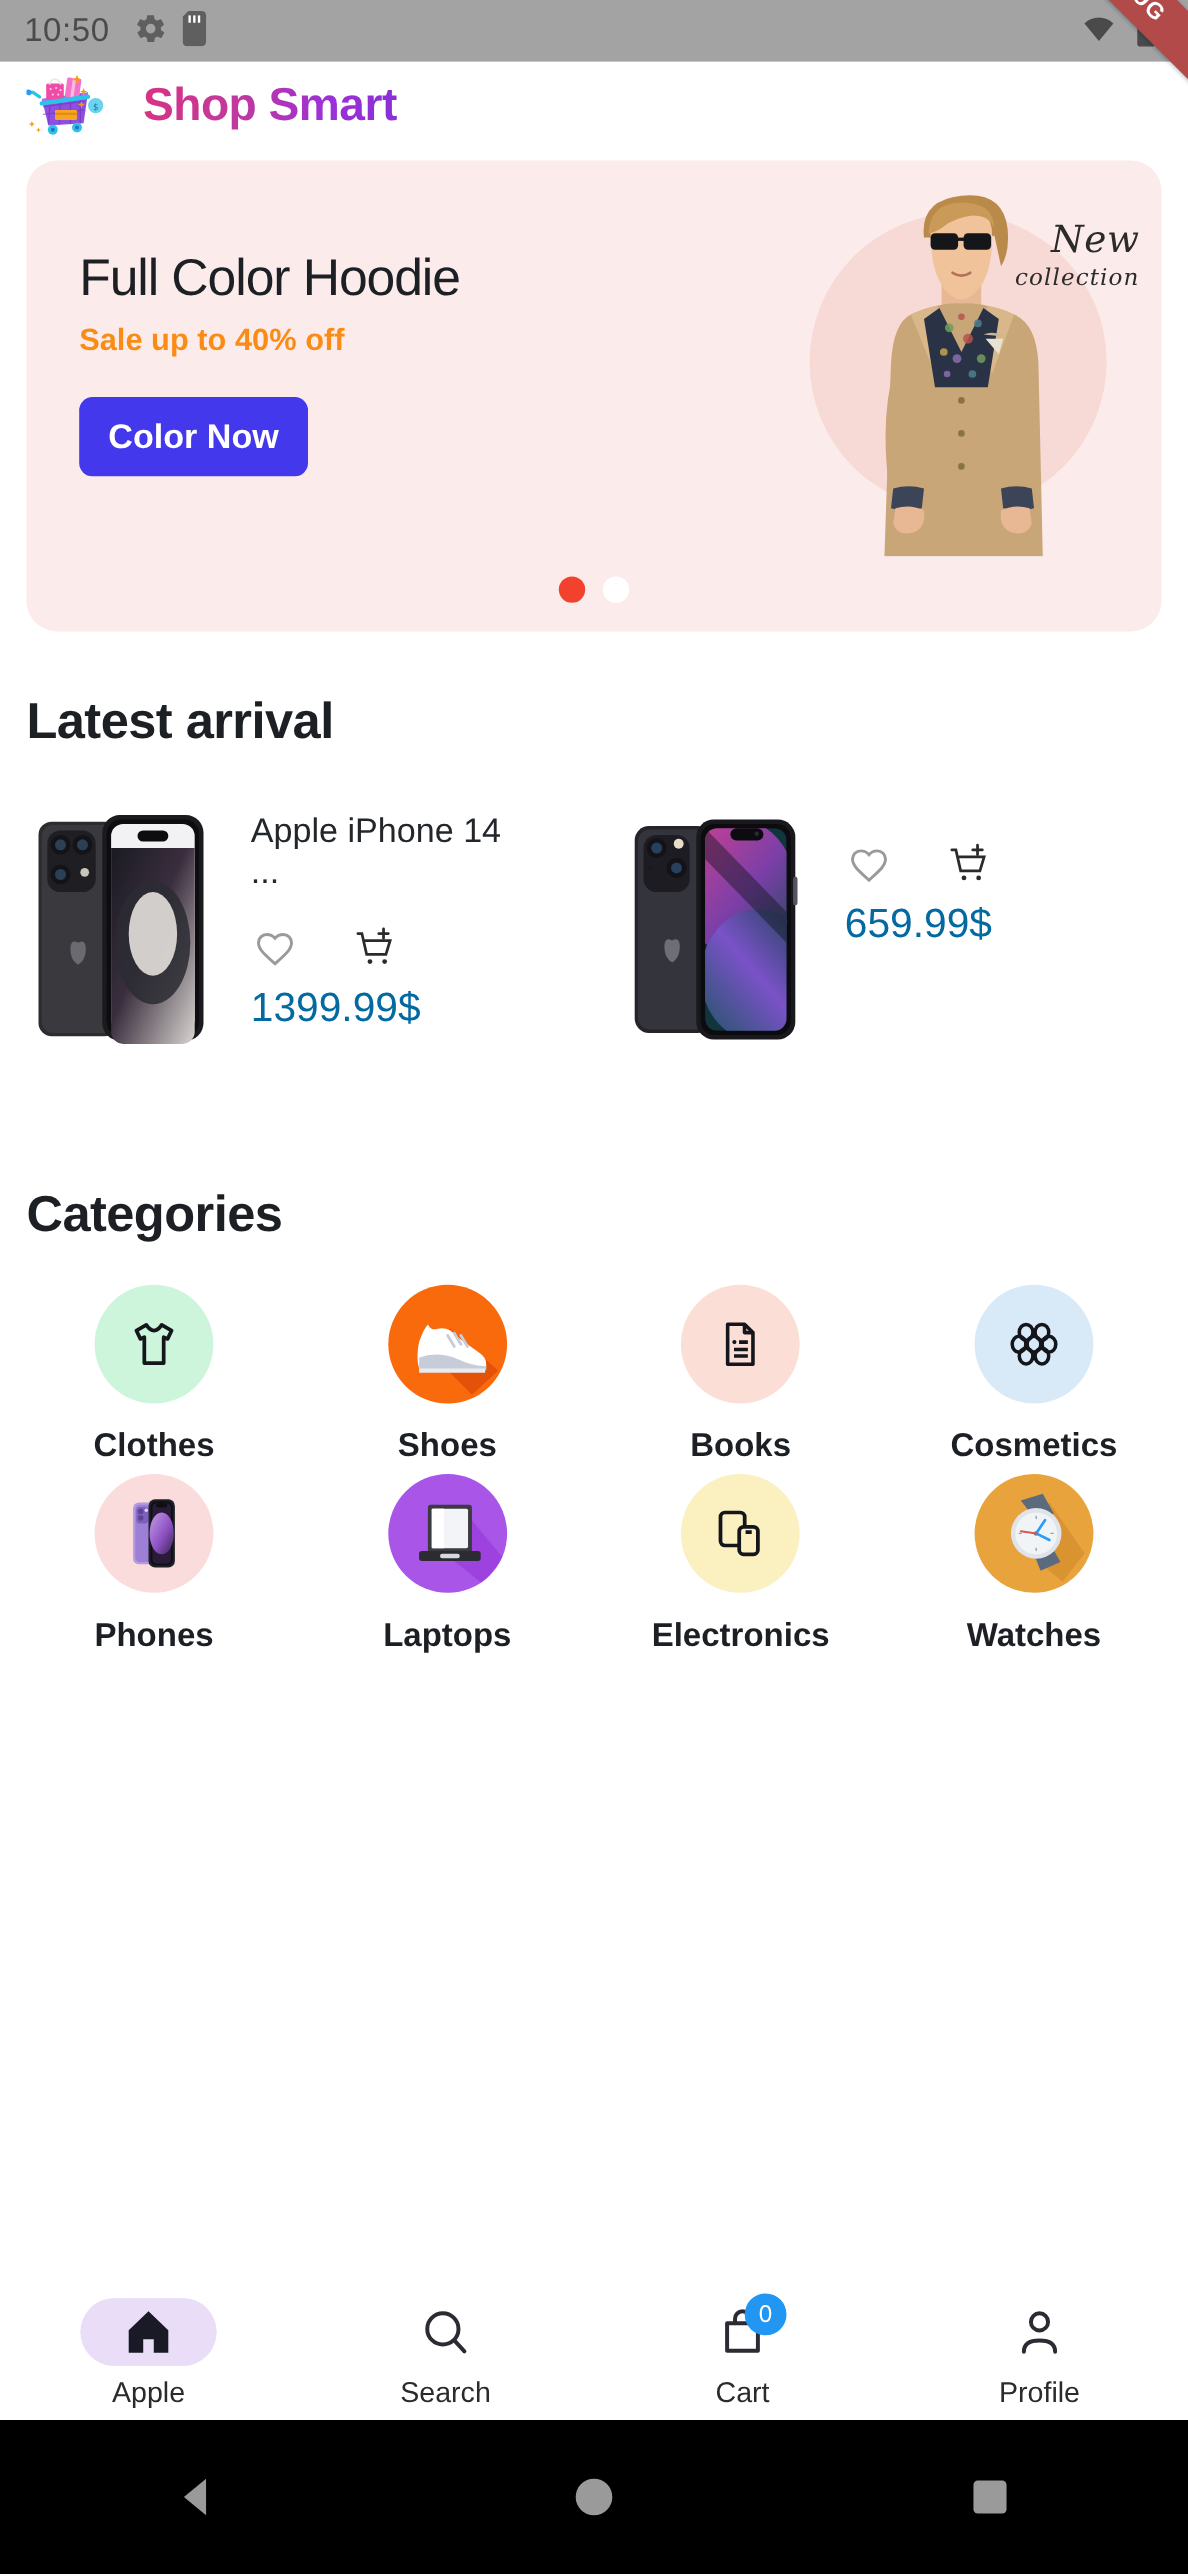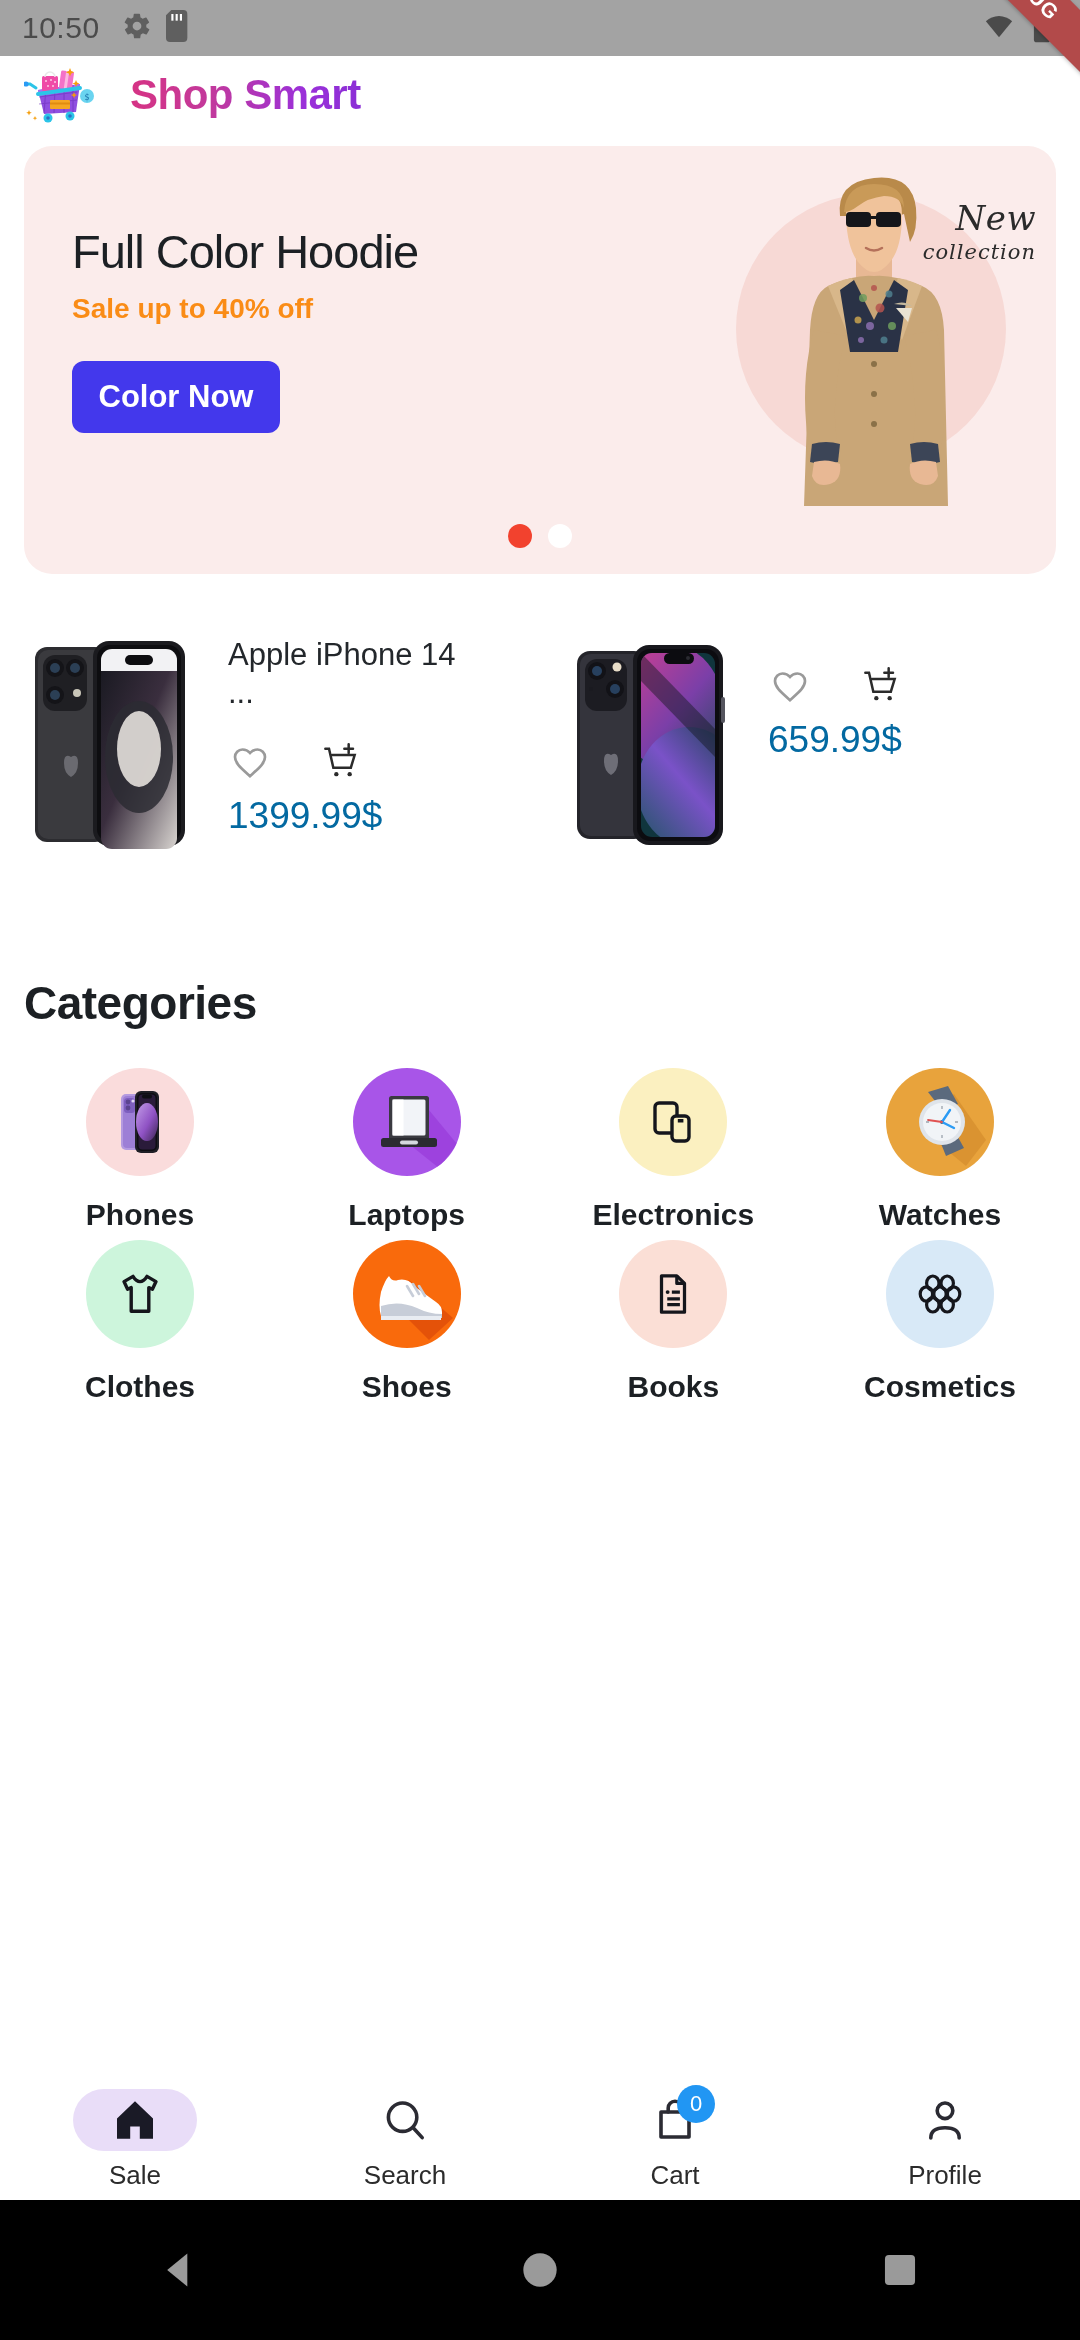--- a/index.html
+++ b/index.html
@@ -283,20 +283,21 @@
       <button class="shop-btn">Color Now</button>
 
       <div class="dots">
         <span class="dot active"></span>
         <span class="dot"></span>
       </div>
     </div>
   </div>
 
   <div style="margin-top:54px;">
+    <div class="sec-title">Latest arrival</div>
 
     <div class="products">
 
       <div class="prod-card">
         <div class="prod-img">
           <svg width="160" height="215" viewBox="0 0 160 215">
 
             <rect x="4" y="10" width="72" height="195" rx="12" fill="#2c2c30"></rect>
             <rect x="7" y="13" width="66" height="189" rx="10" fill="#3a3a3e"></rect>
             <rect x="12" y="18" width="44" height="56" rx="12" fill="#1f1f23"></rect>
@@ -414,20 +415,77 @@
   </div>
 
   <div style="margin-top:122px;">
     <div class="sec-title">Categories</div>
 
     <div class="cats">
 
       <div class="cat-row">
 
         <div class="cat-cell">
+          <div class="cat-circle" style="background:#cdf5dc;">
+            <svg width="48" height="48" viewBox="0 0 24 24" fill="none" stroke="#15161c" stroke-width="1.7" stroke-linejoin="round">
+              <path d="M8.5 3.2 L4 5.8 L5.8 9.6 L7.6 8.8 V20.6 h8.8 V8.8 l1.8 .8 L20 5.8 L15.5 3.2 q-1.6 2.6 -3.5 2.6 q-1.9 0 -3.5 -2.6z"></path>
+            </svg>
+          </div>
+          <div class="cat-label">Clothes</div>
+        </div>
+
+        <div class="cat-cell">
+          <div class="cat-circle" style="background:#f96a0c;">
+            <svg width="108" height="108" viewBox="0 0 108 108">
+              <path d="M34 58 L76 100 L100 78 L56 40z" fill="#e04e09" opacity=".85"></path>
+              <path d="M28 52 q4 -12 8 -16 q3 6 9 4 q10 -2 16 6 l22 16 q6 4 6 10 v4 H28 q-3 -10 0 -24z" fill="#ffffff"></path>
+              <path d="M28 66 q18 -6 36 2 q12 6 25 6 v4 H28z" fill="#c7cdd8"></path>
+              <g stroke="#c7cdd8" stroke-width="2.6" stroke-linecap="round">
+                <path d="M54 46 L60 56"></path>
+                  <path d="M60 44 L66 54"></path>
+                  <path d="M66 46 L72 56"></path>
+              </g>
+              <path d="M28 76 h60 v4 H28z" fill="#e8ecf2"></path>
+            </svg>
+          </div>
+          <div class="cat-label">Shoes</div>
+        </div>
+
+        <div class="cat-cell">
+          <div class="cat-circle" style="background:#fbdfd6;">
+            <svg width="46" height="46" viewBox="0 0 24 24" fill="none" stroke="#15161c" stroke-width="1.7" stroke-linejoin="round">
+              <path d="M6 2.5h8l4 4v15H6z"></path>
+              <path d="M14 2.5v4h4"></path>
+              <circle cx="9.2" cy="11" r="1" fill="#15161c" stroke="none"></circle>
+              <path d="M11.4 11h4.2M9 14.5h6.6M9 17.6h6.6"></path>
+            </svg>
+          </div>
+          <div class="cat-label">Books</div>
+        </div>
+
+        <div class="cat-cell">
+          <div class="cat-circle" style="background:#d8e9f7;">
+            <svg width="48" height="48" viewBox="0 0 24 24" fill="none" stroke="#15161c" stroke-width="1.6">
+              <ellipse cx="8.4" cy="6.6" rx="3.1" ry="3.6"></ellipse>
+              <ellipse cx="15.6" cy="6.6" rx="3.1" ry="3.6"></ellipse>
+              <ellipse cx="5.2" cy="12" rx="3.1" ry="3.6"></ellipse>
+              <ellipse cx="18.8" cy="12" rx="3.1" ry="3.6"></ellipse>
+              <ellipse cx="12" cy="12" rx="3.1" ry="3.6"></ellipse>
+              <ellipse cx="8.4" cy="17.4" rx="3.1" ry="3.6"></ellipse>
+              <ellipse cx="15.6" cy="17.4" rx="3.1" ry="3.6"></ellipse>
+            </svg>
+          </div>
+          <div class="cat-label">Cosmetics</div>
+        </div>
+
+      </div>
+
+      <div class="cat-row">
+
+        <div class="cat-cell">
           <div class="cat-circle" style="background:#fadcdc;">
             <svg width="42" height="66" viewBox="0 0 42 66">
               <rect x="2" y="5" width="20" height="56" rx="5" fill="#b49ae0"></rect>
               <rect x="4" y="7" width="16" height="52" rx="4" fill="#9d7fd6"></rect>
               <rect x="5" y="9" width="11" height="15" rx="3.5" fill="#7e5fbf"></rect>
               <circle cx="9" cy="13" r="2.4" fill="#5c4490"></circle>
               <circle cx="9" cy="19" r="2.4" fill="#5c4490"></circle>
               <circle cx="14" cy="12" r="1.6" fill="#e0d5f2"></circle>
               <rect x="16" y="2" width="24" height="62" rx="6" fill="#1f1f26"></rect>
               <rect x="18" y="4" width="20" height="58" rx="5" fill="#0e0e13"></rect>
@@ -488,89 +546,32 @@
                   <path d="M56 67 v3"></path>
                   <path d="M40 54 h3"></path>
                   <path d="M69 54 h3"></path>
               </g>
             </svg>
           </div>
           <div class="cat-label">Watches</div>
         </div>
 
       </div>
-
-      <div class="cat-row">
-
-        <div class="cat-cell">
-          <div class="cat-circle" style="background:#cdf5dc;">
-            <svg width="48" height="48" viewBox="0 0 24 24" fill="none" stroke="#15161c" stroke-width="1.7" stroke-linejoin="round">
-              <path d="M8.5 3.2 L4 5.8 L5.8 9.6 L7.6 8.8 V20.6 h8.8 V8.8 l1.8 .8 L20 5.8 L15.5 3.2 q-1.6 2.6 -3.5 2.6 q-1.9 0 -3.5 -2.6z"></path>
-            </svg>
-          </div>
-          <div class="cat-label">Clothes</div>
-        </div>
-
-        <div class="cat-cell">
-          <div class="cat-circle" style="background:#f96a0c;">
-            <svg width="108" height="108" viewBox="0 0 108 108">
-              <path d="M34 58 L76 100 L100 78 L56 40z" fill="#e04e09" opacity=".85"></path>
-              <path d="M28 52 q4 -12 8 -16 q3 6 9 4 q10 -2 16 6 l22 16 q6 4 6 10 v4 H28 q-3 -10 0 -24z" fill="#ffffff"></path>
-              <path d="M28 66 q18 -6 36 2 q12 6 25 6 v4 H28z" fill="#c7cdd8"></path>
-              <g stroke="#c7cdd8" stroke-width="2.6" stroke-linecap="round">
-                <path d="M54 46 L60 56"></path>
-                  <path d="M60 44 L66 54"></path>
-                  <path d="M66 46 L72 56"></path>
-              </g>
-              <path d="M28 76 h60 v4 H28z" fill="#e8ecf2"></path>
-            </svg>
-          </div>
-          <div class="cat-label">Shoes</div>
-        </div>
-
-        <div class="cat-cell">
-          <div class="cat-circle" style="background:#fbdfd6;">
-            <svg width="46" height="46" viewBox="0 0 24 24" fill="none" stroke="#15161c" stroke-width="1.7" stroke-linejoin="round">
-              <path d="M6 2.5h8l4 4v15H6z"></path>
-              <path d="M14 2.5v4h4"></path>
-              <circle cx="9.2" cy="11" r="1" fill="#15161c" stroke="none"></circle>
-              <path d="M11.4 11h4.2M9 14.5h6.6M9 17.6h6.6"></path>
-            </svg>
-          </div>
-          <div class="cat-label">Books</div>
-        </div>
-
-        <div class="cat-cell">
-          <div class="cat-circle" style="background:#d8e9f7;">
-            <svg width="48" height="48" viewBox="0 0 24 24" fill="none" stroke="#15161c" stroke-width="1.6">
-              <ellipse cx="8.4" cy="6.6" rx="3.1" ry="3.6"></ellipse>
-              <ellipse cx="15.6" cy="6.6" rx="3.1" ry="3.6"></ellipse>
-              <ellipse cx="5.2" cy="12" rx="3.1" ry="3.6"></ellipse>
-              <ellipse cx="18.8" cy="12" rx="3.1" ry="3.6"></ellipse>
-              <ellipse cx="12" cy="12" rx="3.1" ry="3.6"></ellipse>
-              <ellipse cx="8.4" cy="17.4" rx="3.1" ry="3.6"></ellipse>
-              <ellipse cx="15.6" cy="17.4" rx="3.1" ry="3.6"></ellipse>
-            </svg>
-          </div>
-          <div class="cat-label">Cosmetics</div>
-        </div>
-
-      </div>
     </div>
   </div>
 
   <div class="bottomnav">
 
     <div class="nav-item">
       <div class="nav-icon-wrap active">
         <svg width="48" height="48" viewBox="0 0 24 24" fill="#1a1a26">
           <path d="M12 2.6 L21 11.2 v10.2 h-6.6 v-6.1 h-4.8 v6.1 H3 V11.2z"></path>
         </svg>
       </div>
-      <div class="nav-label">Sale</div>
+      <div class="nav-label">Apple</div>
     </div>
 
     <div class="nav-item">
       <div class="nav-icon-wrap">
         <svg width="48" height="48" viewBox="0 0 24 24" fill="none" stroke="#2b2b33" stroke-width="1.8" stroke-linecap="round">
           <circle cx="10.8" cy="10.6" r="7.1"></circle>
           <path d="M16.2 16l4.4 4.8"></path>
         </svg>
       </div>
       <div class="nav-label">Search</div>

